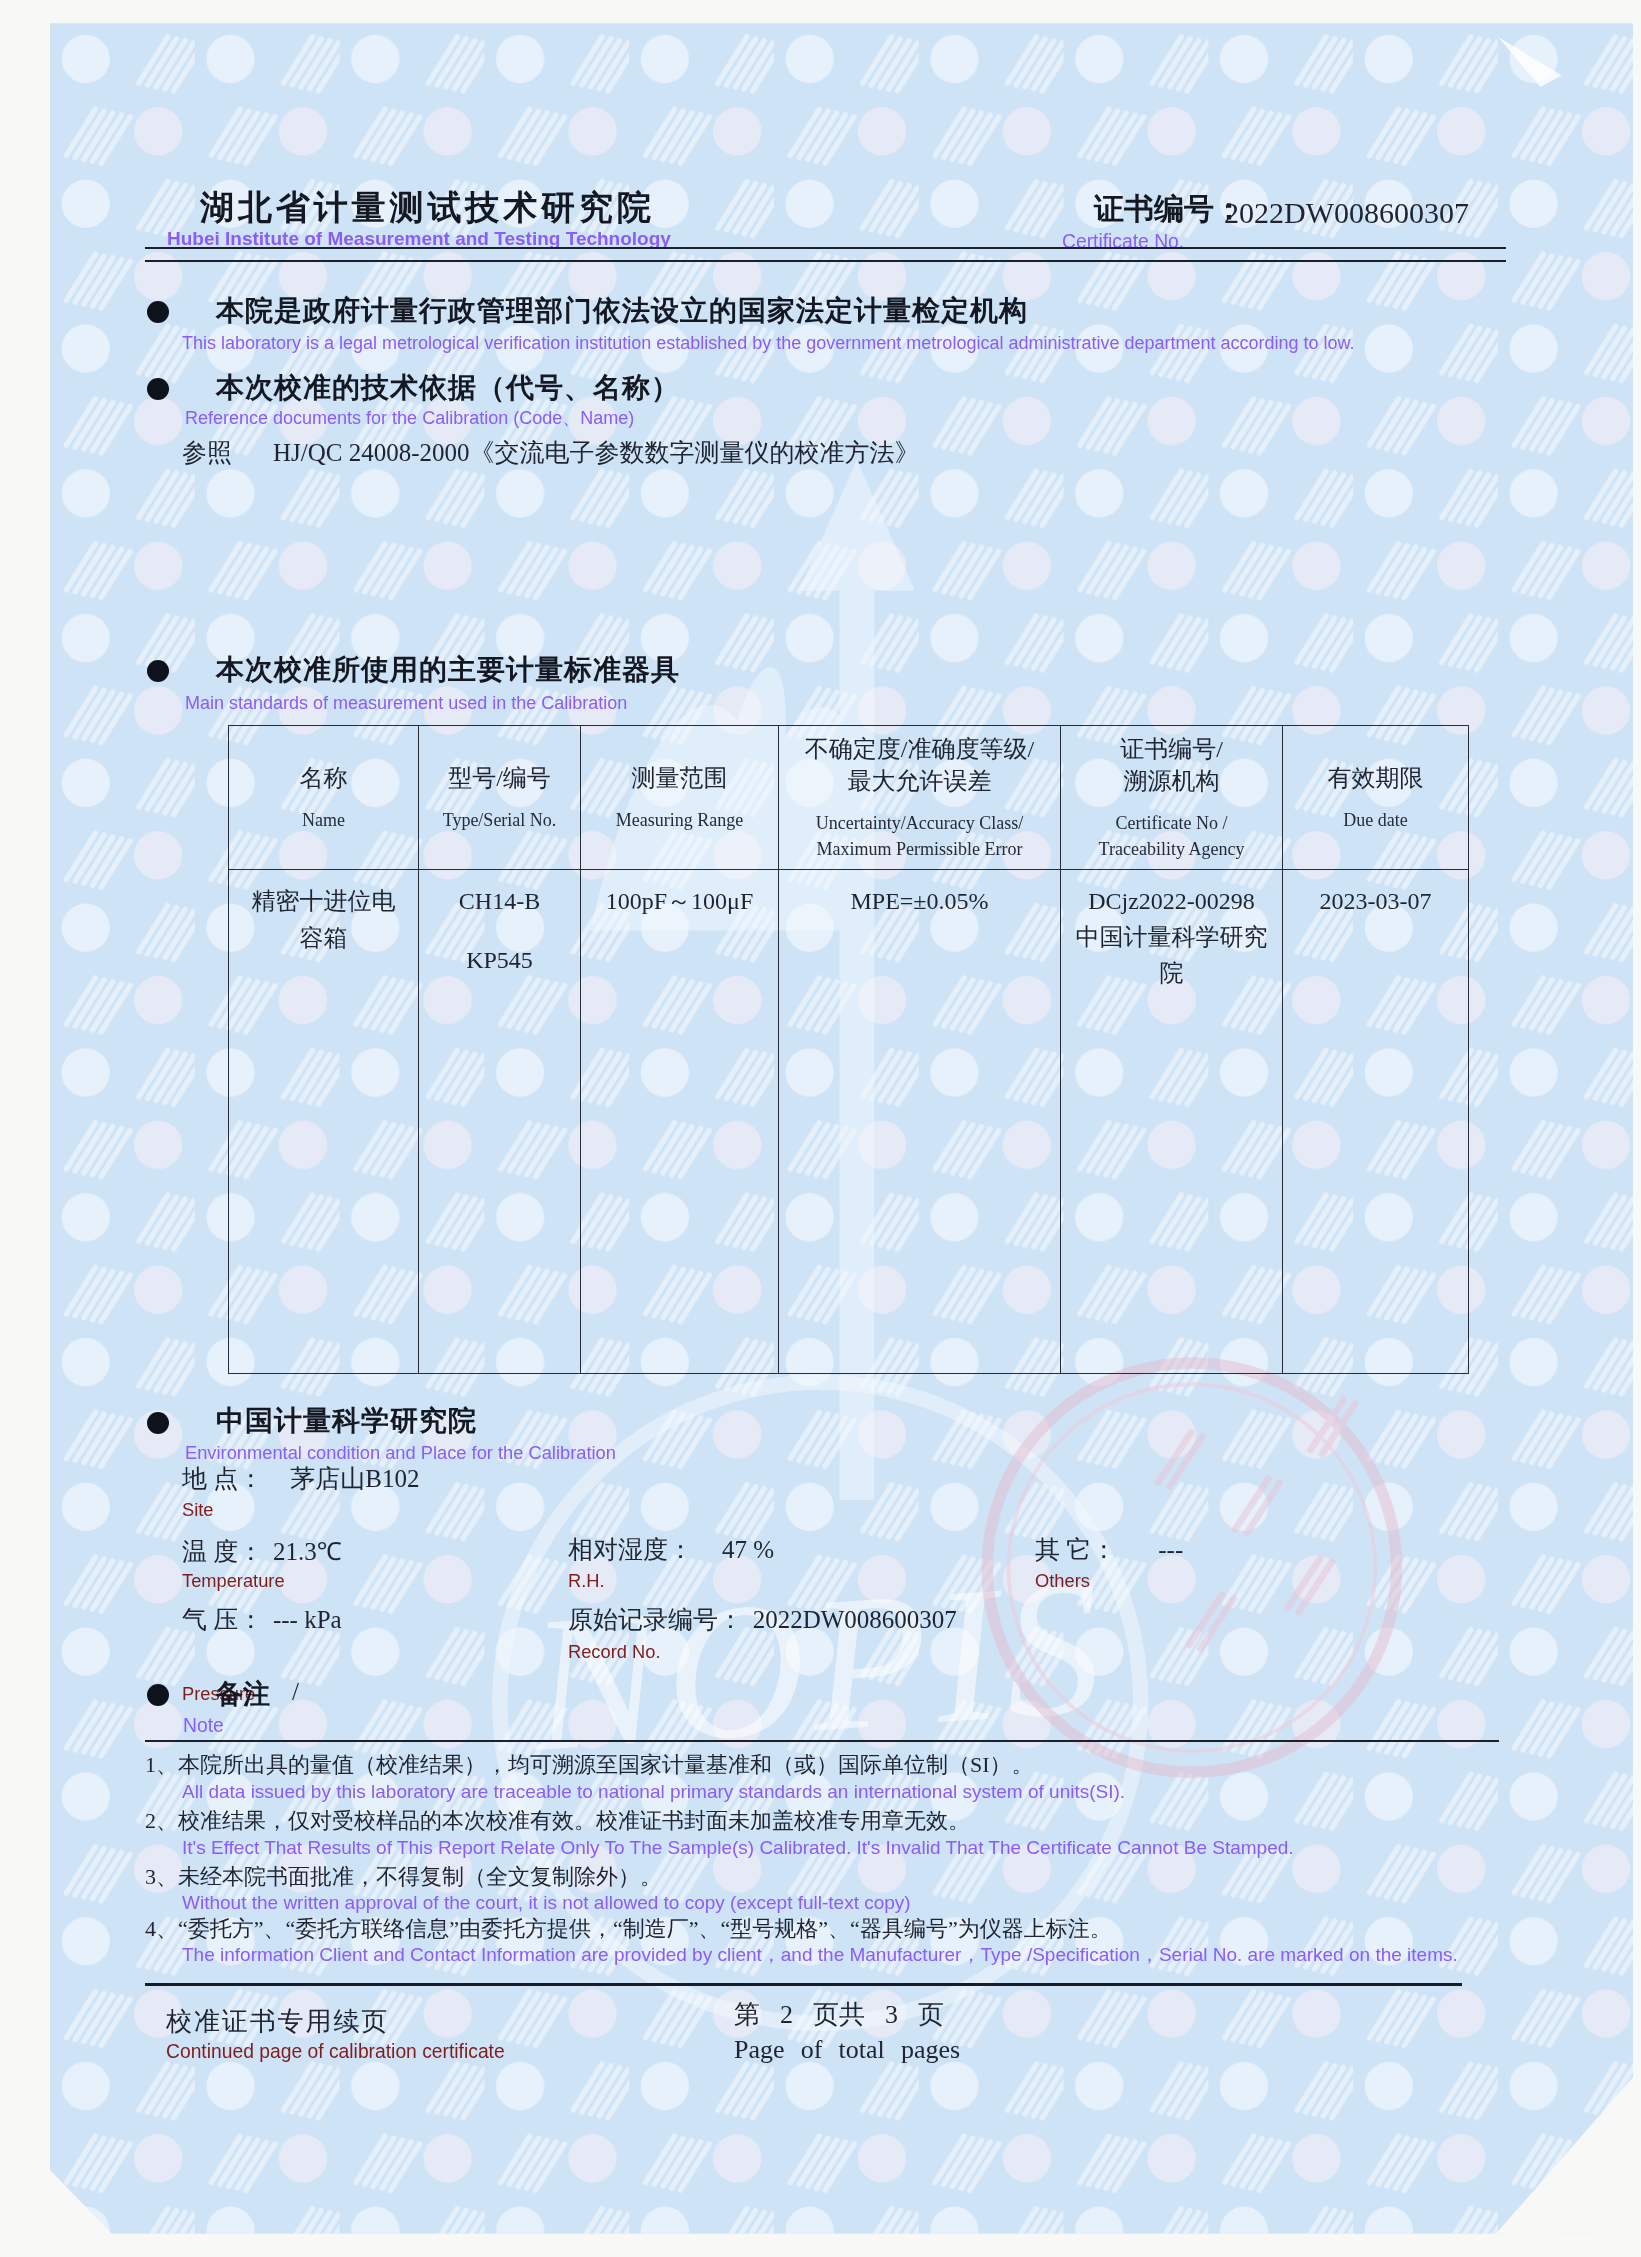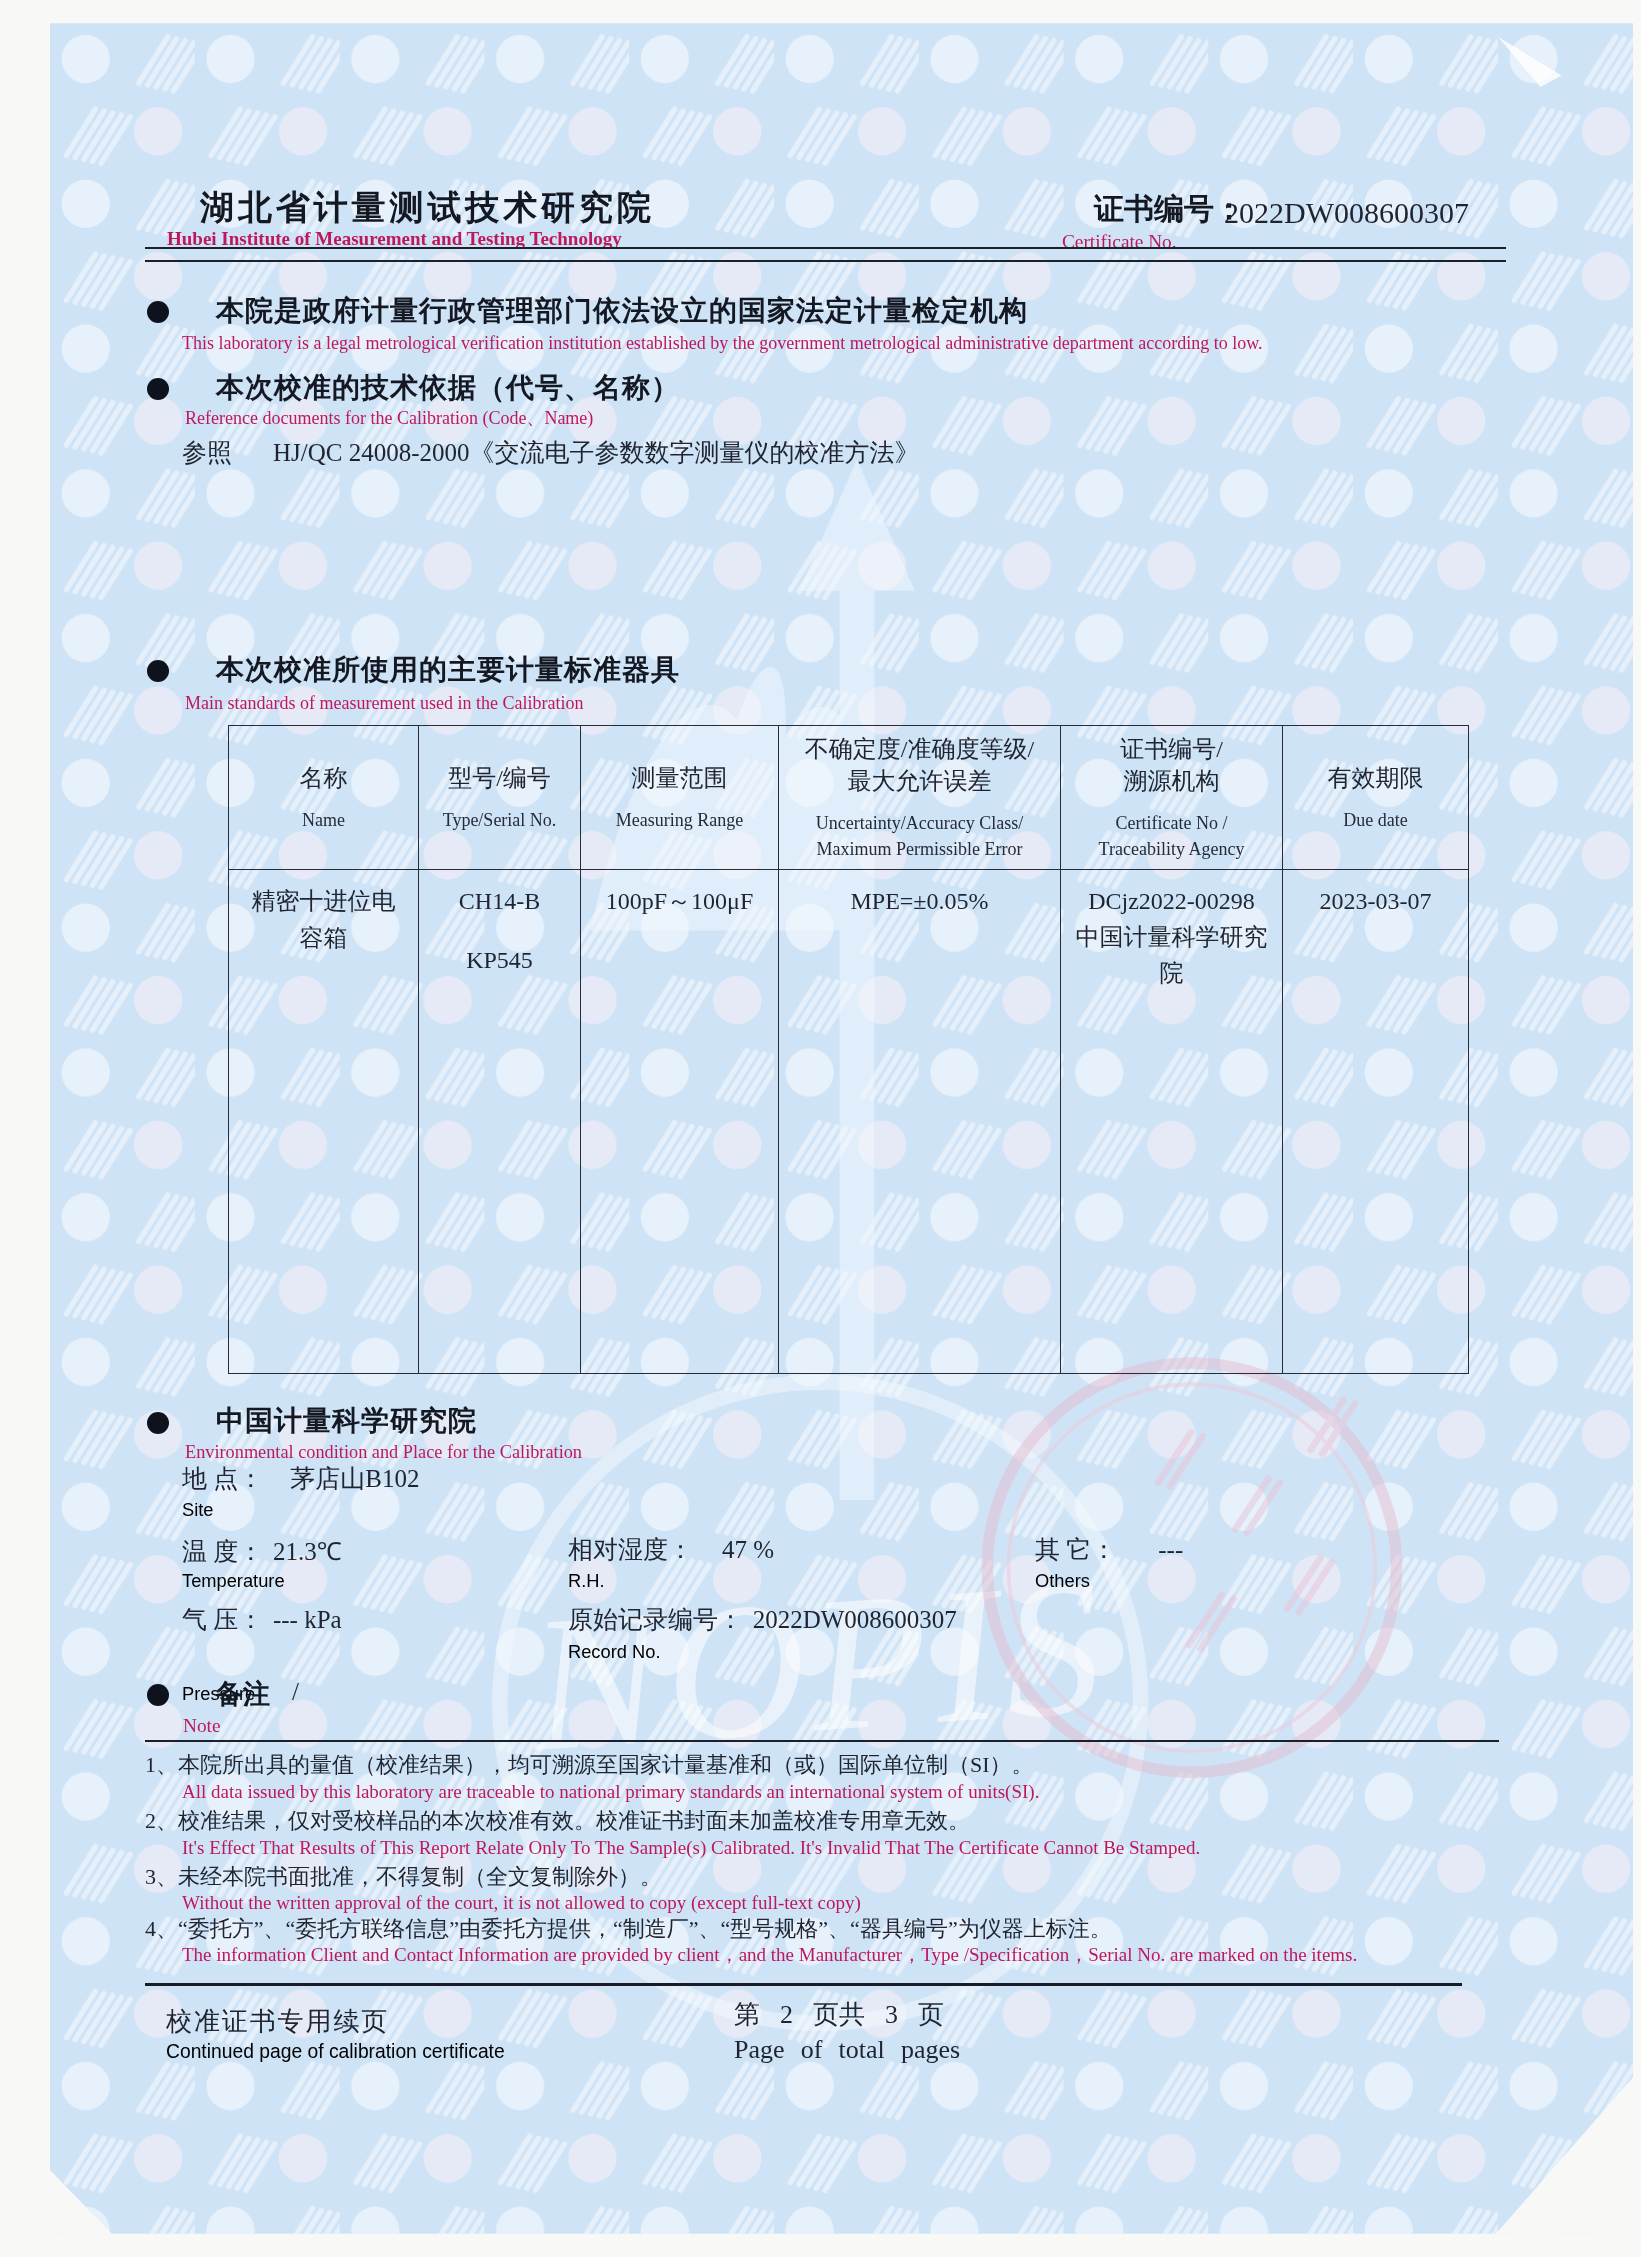--- a/index.html
+++ b/index.html
@@ -4,22 +4,22 @@
 <style>
   html,body{margin:0;padding:0;}
   .page{position:relative;width:1641px;height:2257px;background:#f8f8f6;overflow:hidden;
         font-family:"Liberation Serif",serif;color:#20242e;}
   .paper{position:absolute;left:50px;top:23px;width:1583px;height:2211px;z-index:1;}
   .paper-bg{position:absolute;left:0;top:0;}
   .content{position:absolute;left:0;top:0;width:1641px;height:2257px;z-index:2;}
   .abs{position:absolute;white-space:nowrap;}
   .cn-heading{font-family:"Liberation Sans",sans-serif;font-weight:700;color:#141822;margin-left:34px;}
   .songti{font-family:"Liberation Serif",serif;color:#1f2430;}
-  .en-sub{font-family:Liberation Serif, serif;color:#be185d;}
-  .sans-sub{font-family:"Liberation Sans",sans-serif;color:#000000;}
+  .en-sub{font-family:Liberation Sans, sans-serif;color:#8b5cf6;}
+  .sans-sub{font-family:"Liberation Sans",sans-serif;color:#7f1d1d;}
   .bullet{position:absolute;width:22px;height:22px;border-radius:50%;background:#0e121c;}
   .dbl-rule{position:absolute;left:145px;top:247px;width:1361px;height:10.6px;
             border-top:2.9px solid #1b2029;border-bottom:2.9px solid #1b2029;}
   .note-rule{position:absolute;left:145px;top:1740px;width:1354px;border-top:2.9px solid #1b2029;}
   .footer-rule{position:absolute;left:145px;top:1983px;width:1317px;border-top:3.9px solid #171c26;}
   
   .std-table{position:absolute;left:228px;top:725px;width:1241px;border-collapse:collapse;
              table-layout:fixed;font-family:"Liberation Serif",serif;}
   .std-table th,.std-table td{border:1.9px solid #272c38;}
   .std-table thead th{height:139px;vertical-align:middle;text-align:center;font-weight:400;padding:1.9px 5.8px;}

